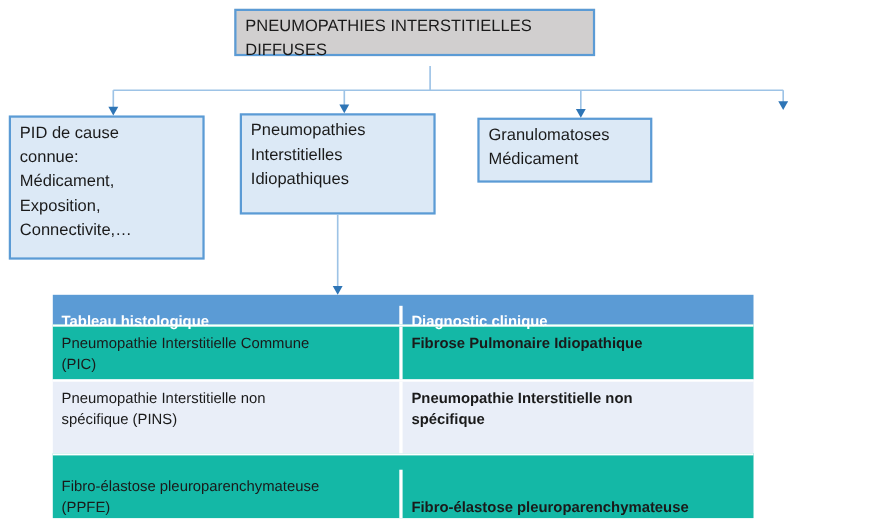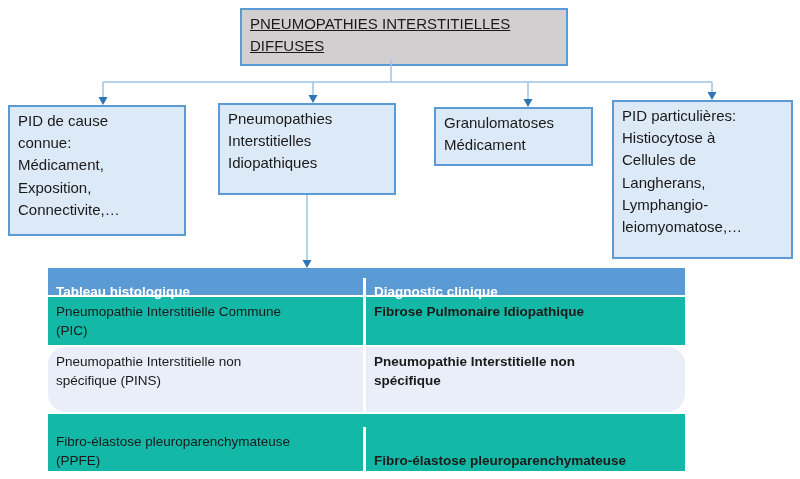--- a/index.html
+++ b/index.html
@@ -20,24 +20,23 @@
     position: absolute;
     box-sizing: border-box;
     border: 2px solid #5b9bd5;
     color: #1a1a1a;
     font-size: 15px;
     line-height: 1.48;
     padding: 3px 8px;
     white-space: pre-line;
   }
   .root-node {
-    left: 240px; top: 8px; width: 328px; height: 58px;
+    left: 213px; top: 8px; width: 328px; height: 43px;
     background: #d1cfcf;
     line-height: 1.45;
-    text-decoration: underline;
   }
   .child-node { background: #dce9f6; }
   .node-1 { left: 8px;   top: 105px; width: 178px; height: 131px; }
   .node-2 { left: 218px; top: 103px; width: 178px; height: 92px;  }
   .node-3 { left: 434px; top: 107px; width: 159px; height: 59px;  }
   .node-4 { left: 612px; top: 100px; width: 181px; height: 159px; }
   
   .connectors {
     position: absolute;
     left: 0; top: 0;
@@ -77,21 +76,21 @@
     line-height: 1.4;
     white-space: pre-line;
   }
   .t-col1 {
     width: 318px;
     border-right: 3px solid #ffffff;
   }
   .t-col2 { flex: 1; }
   .t-body .t-col2 { font-weight: bold; }
   .row-1 { height: 50px; }
-  .row-2 { height: 67px; border-radius: 18px; }
+  .row-2 { height: 67px; }
   .row-3 { height: 59px; align-items: flex-end; }
 </style>
 </head>
 <body>
 
 <div class="slide">
 
   <div class="node root-node">PNEUMOPATHIES INTERSTITIELLES
 DIFFUSES</div>
 
@@ -101,26 +100,20 @@
 Exposition,
 Connectivite,…</div>
 
   <div class="node child-node node-2">Pneumopathies
 Interstitielles
 Idiopathiques</div>
 
   <div class="node child-node node-3">Granulomatoses
 Médicament</div>
 
-  <div class="node child-node node-4">PID particulières:
-Histiocytose à
-Cellules de
-Langherans,
-Lymphangio-
-leiomyomatose,…</div>
 
   <svg class="connectors" viewBox="0 0 800 479">
     <path d="M391,60 V82"></path>
     <path d="M103,82 H712"></path>
     <path d="M103,82 V98"></path>
     <path d="M313,82 V96"></path>
     <path d="M528,82 V100"></path>
     <path d="M712,82 V93"></path>
     <path d="M307,195 V261"></path>
     <polygon points="103,105 98.5,97 107.5,97"></polygon>

